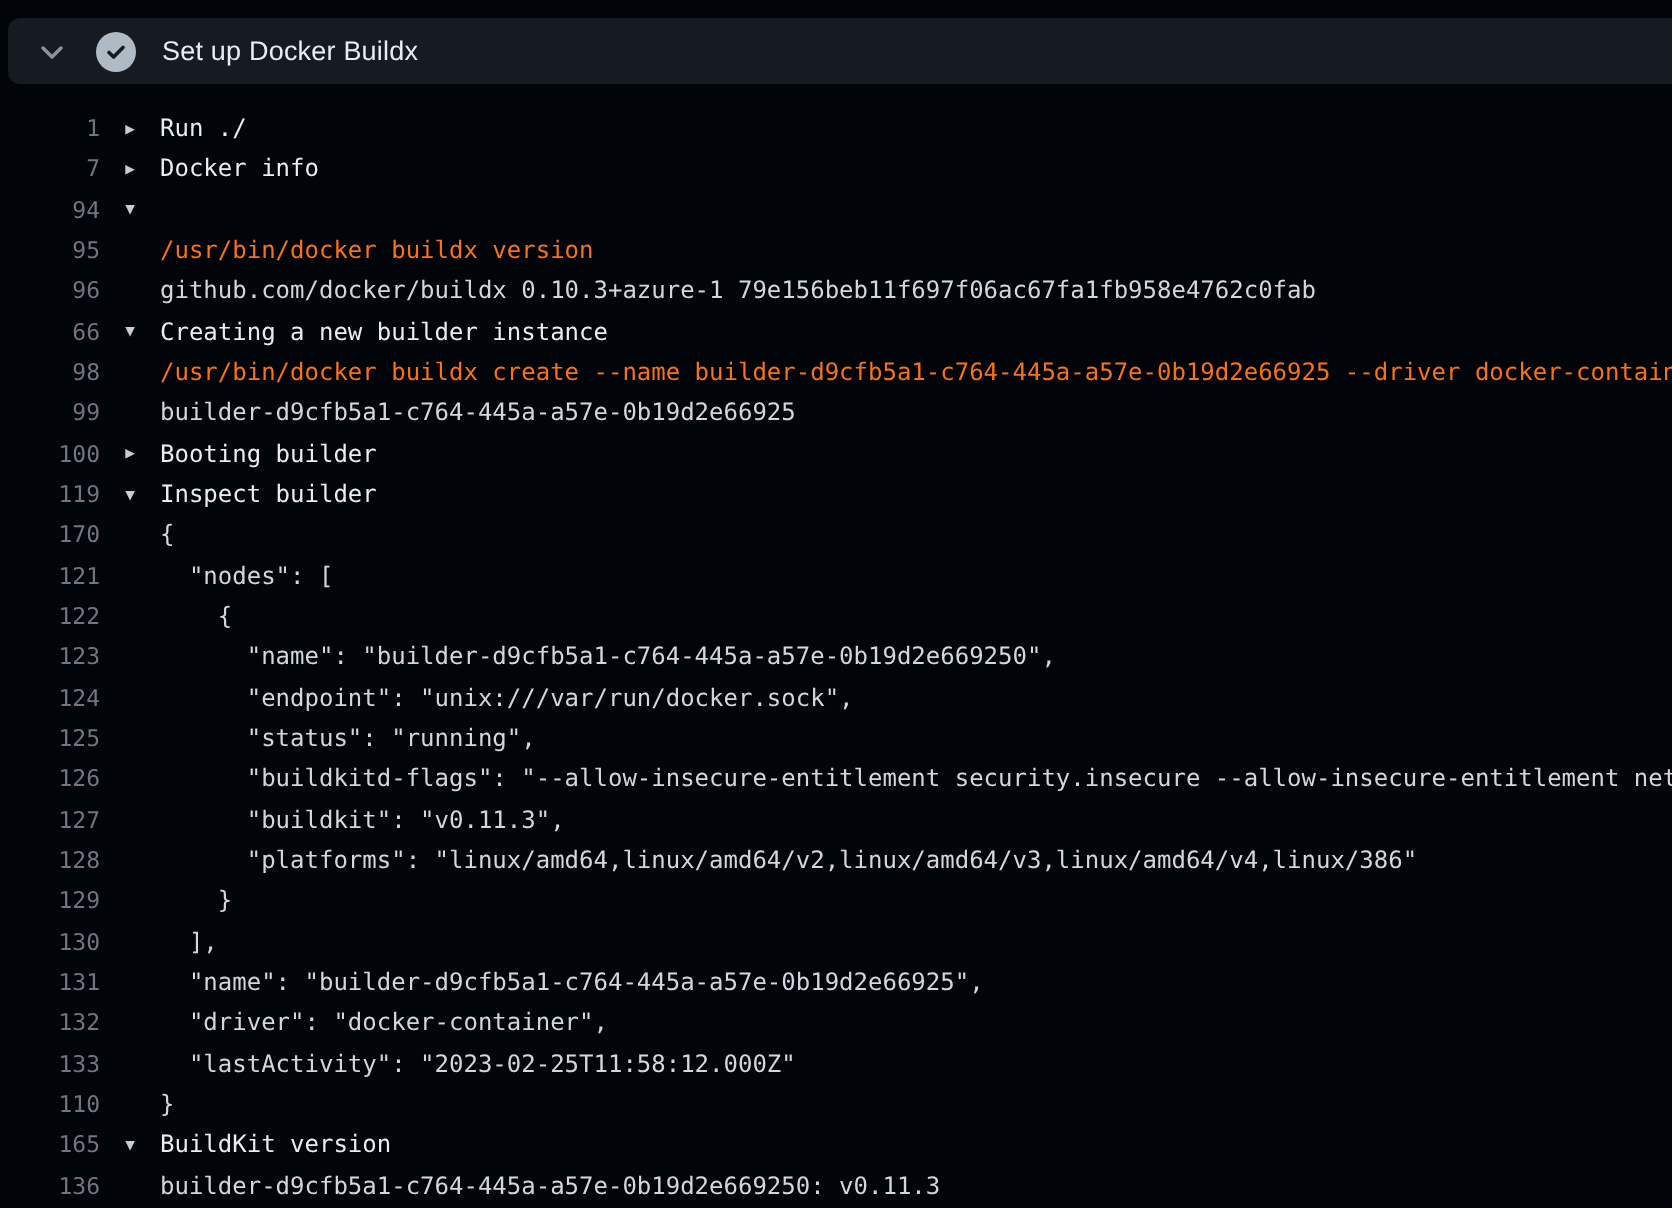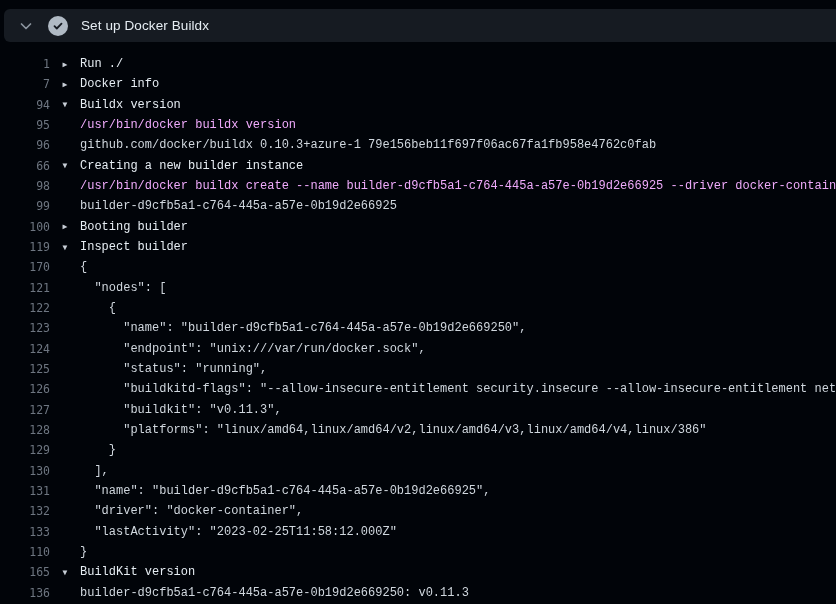--- a/index.html
+++ b/index.html
@@ -59,24 +59,23 @@
     flex:none;
     width:30px;
     text-align:center;
     color:#c6cdd5;
     font-size:8px;
   }
   .txt {
     flex:1 1 auto;
     overflow:hidden;
     color:#d0d7de;
-    font-family:Liberation Mono, monospace;
   }
   .row.group .txt { color:#e6edf3; cursor:pointer; }
-  .row.cmd .txt { color:#f0abfc; }
+  .row.cmd .txt { color:#f97316; }
 </style>
 </head>
 <body>
 
 <div class="step-header">
   <span class="chev">
     <svg width="16" height="16" viewBox="0 0 16 16">
       <path d="M3.5 6l4.5 4.5L12.5 6" fill="none" stroke="currentColor" stroke-width="1.7" stroke-linecap="round" stroke-linejoin="round"></path>
     </svg>
   </span>
@@ -97,21 +96,20 @@
 
   <div class="row group">
     <span class="num">7</span>
     <span class="tri">▶</span>
     <span class="txt">Docker info</span>
   </div>
 
   <div class="row group">
     <span class="num">94</span>
     <span class="tri">▼</span>
-    <span class="txt">Buildx version</span>
   </div>
 
   <div class="row cmd">
     <span class="num">95</span>
     <span class="tri"></span>
     <span class="txt">/usr/bin/docker buildx version</span>
   </div>
 
   <div class="row">
     <span class="num">96</span>

